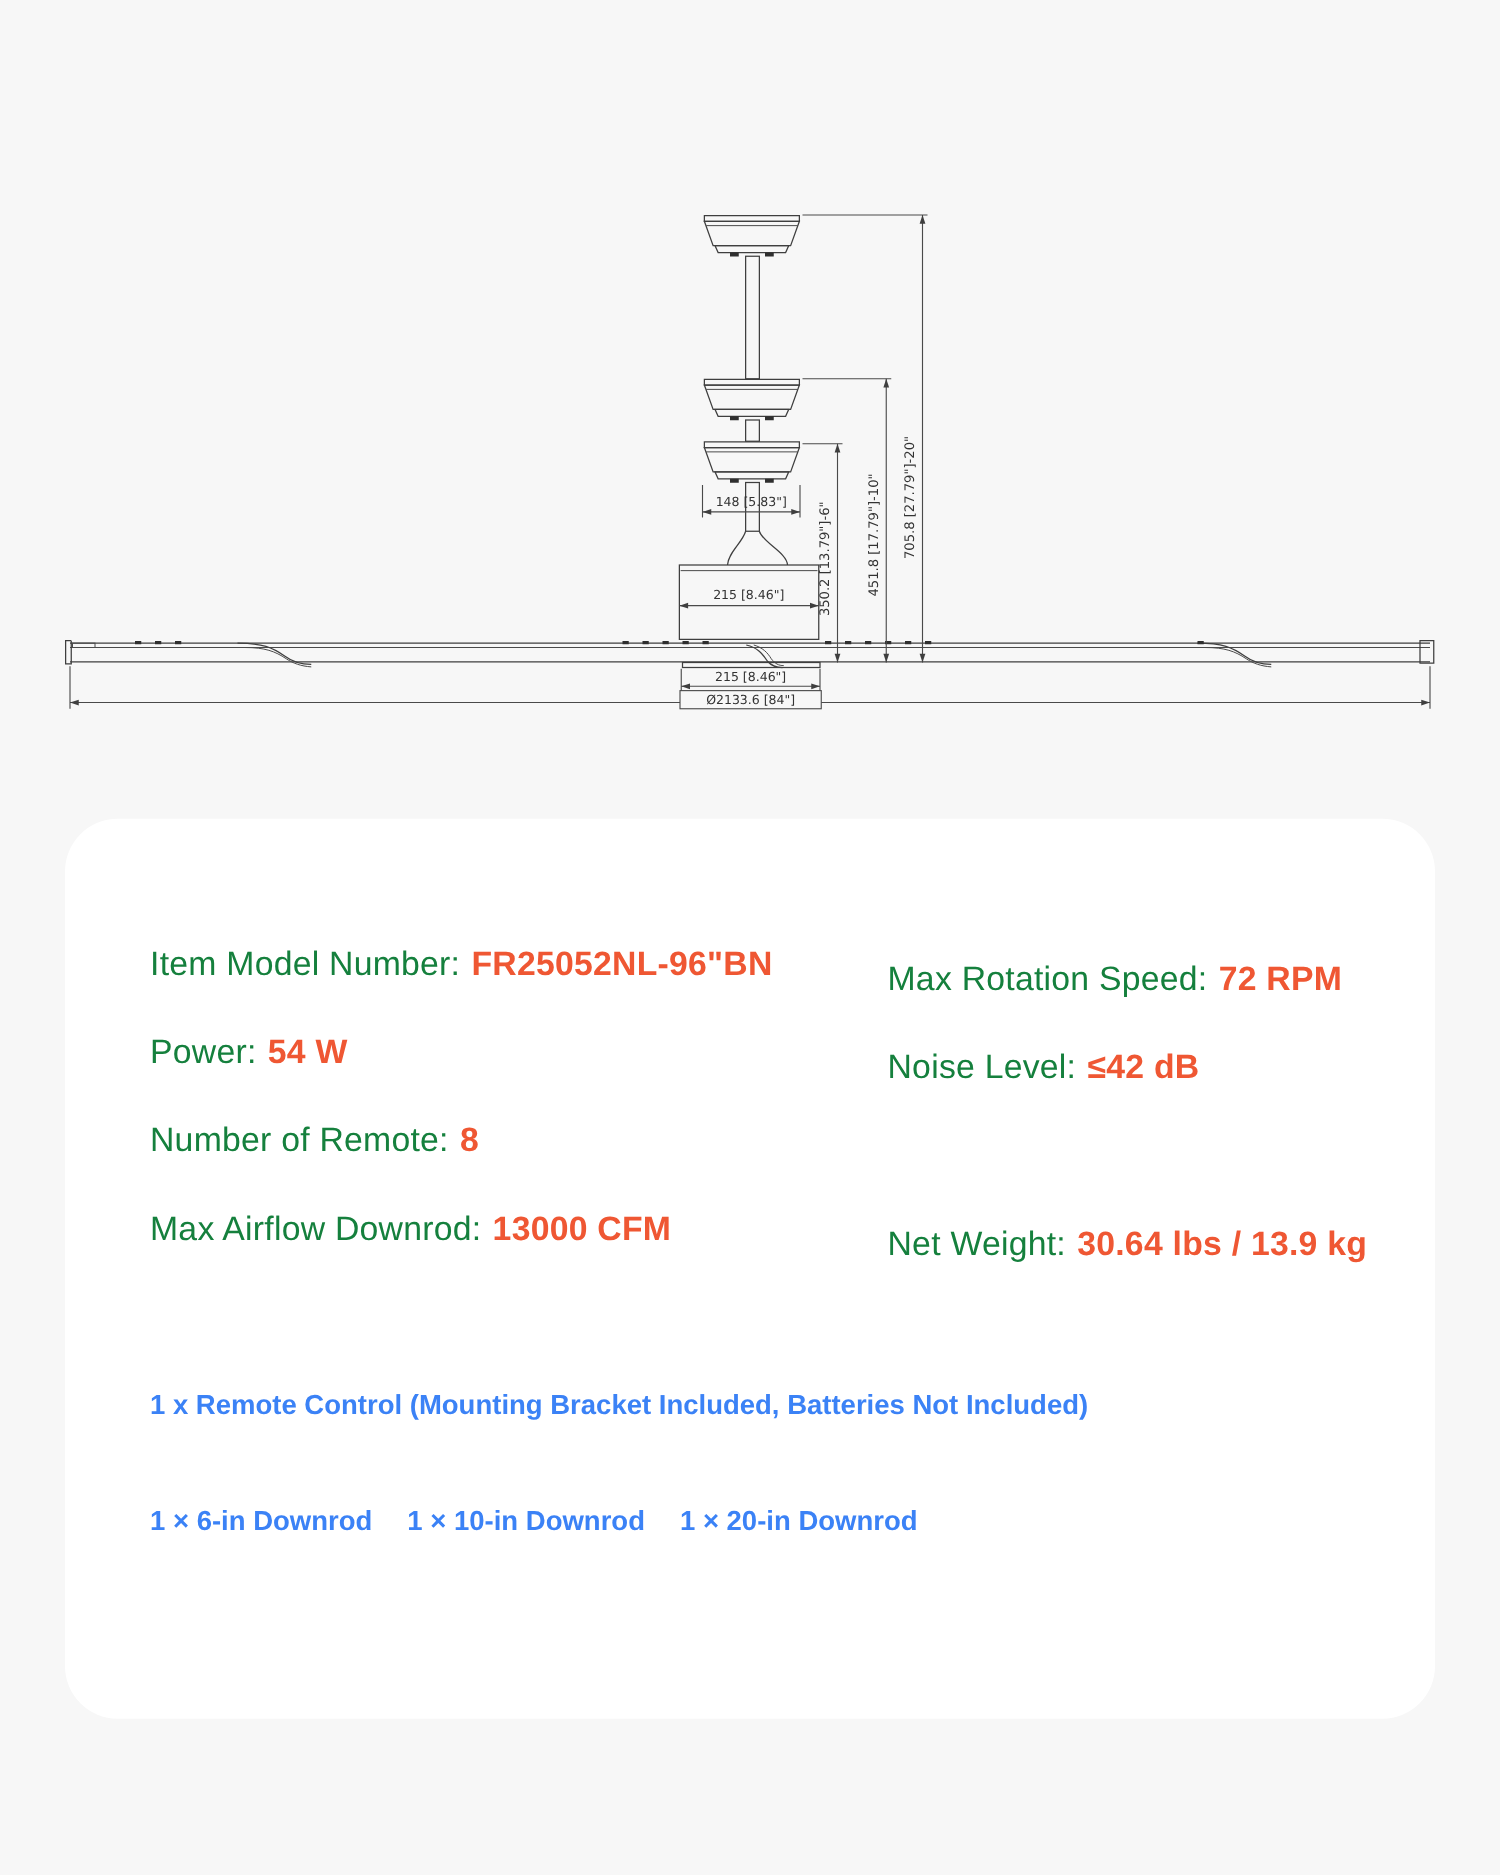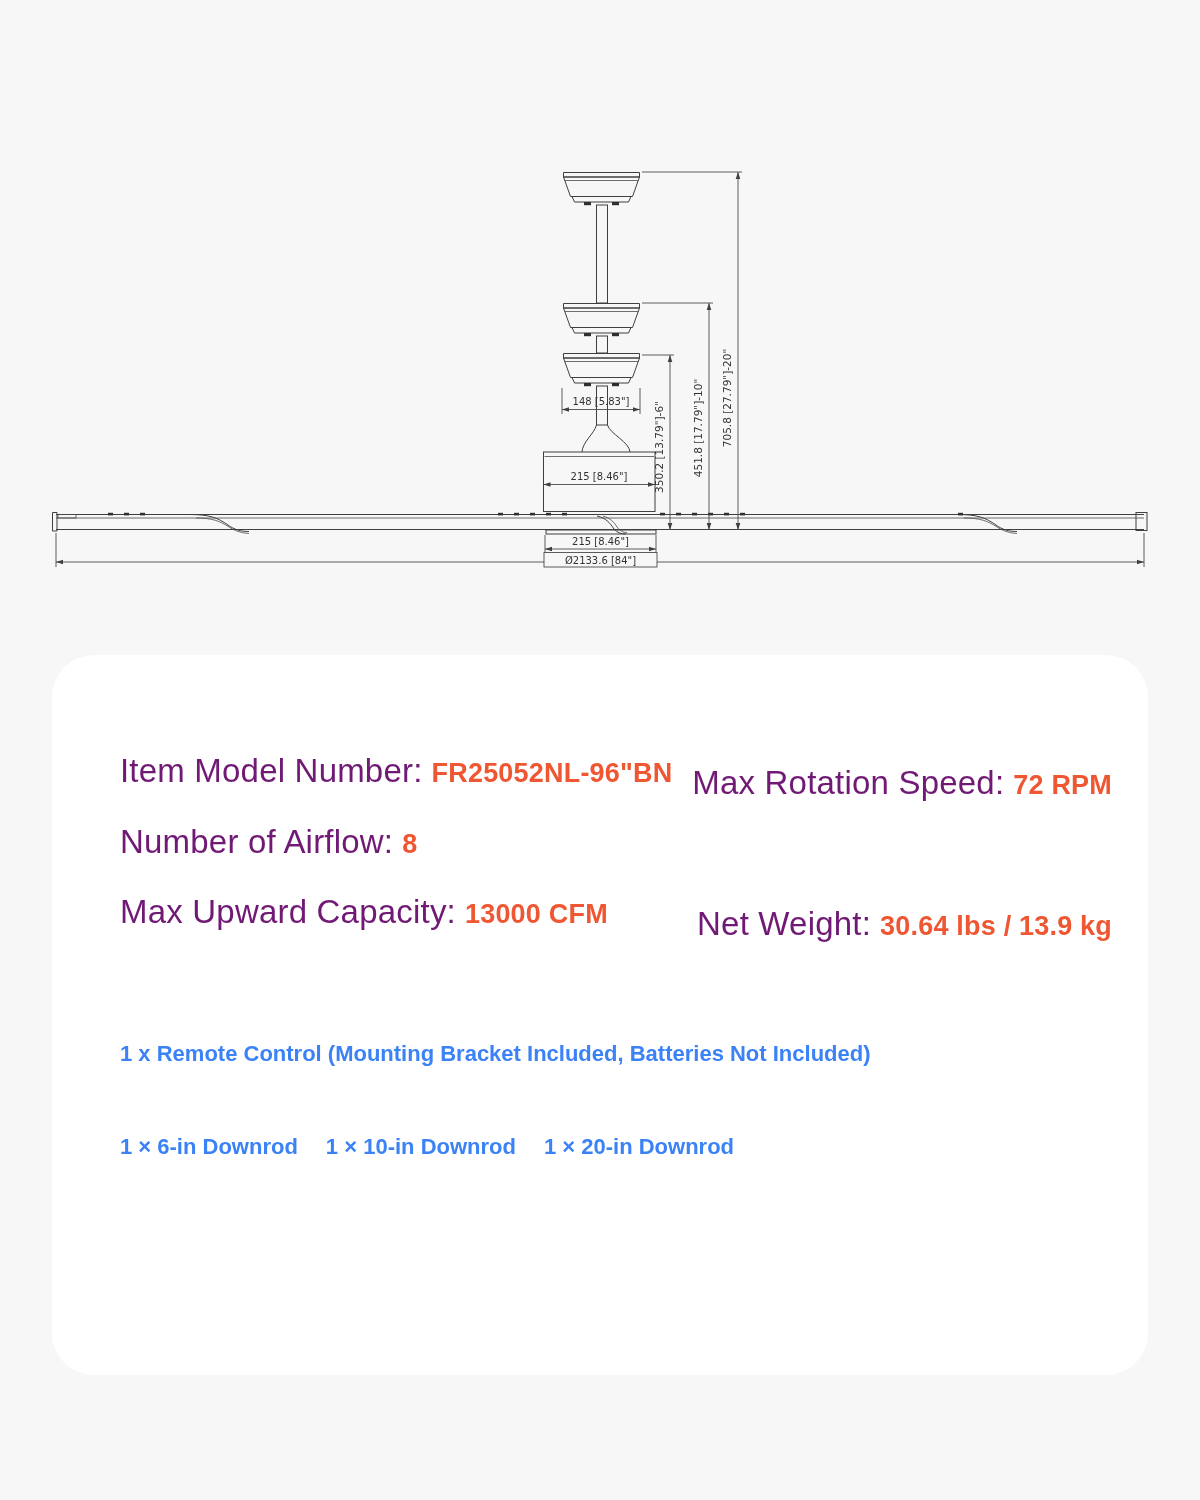--- a/index.html
+++ b/index.html
@@ -16,21 +16,21 @@
   .drawing text{font-family:"DejaVu Sans", sans-serif;font-size:10px;fill:#333;}
   .drawing text.vert{font-size:10.5px;}
 
   
   .spec-card{position:absolute;left:52px;top:655px;width:1096px;height:720px;
              background:#ffffff;border-radius:42px;}
   .spec-content{position:absolute;left:68px;top:81px;right:36px;}
   .spec-row{display:flex;align-items:center;height:70.6px;}
   .cell{width:590px;white-space:nowrap;}
   .cell.right{flex:1;margin-top:24px;}
-  .lbl{font-size:33px;color:#701a75;letter-spacing:0.2px;}
+  .lbl{font-size:27px;color:#15803d;letter-spacing:0.2px;}
   .val{font-size:27px;color:#ef5733;font-weight:bold;margin-left:9px;letter-spacing:0.2px;}
   .acc-line{font-size:22px;color:#3b82f6;font-weight:bold;white-space:nowrap;}
   .downrod-row{display:flex;gap:28px;align-items:flex-end;}
 </style>
 </head>
 <body>
 
 <div class="canvas">
 
   <svg class="drawing" width="1200" height="620" viewBox="0 0 1200 620">
@@ -171,30 +171,38 @@
 
       <div class="spec-row">
         <div class="cell">
           <span class="lbl">Item Model Number:</span><span class="val">FR25052NL-96"BN</span>
         </div>
         <div class="cell right">
           <span class="lbl">Max Rotation Speed:</span><span class="val">72 RPM</span>
         </div>
       </div>
 
-
-      <div class="spec-row">
-        <div class="cell">
-          <span class="lbl">Number of Airflow:</span><span class="val">8</span>
-        </div>
-      </div>
-
-      <div class="spec-row">
-        <div class="cell">
-          <span class="lbl">Max Upward Capacity:</span><span class="val">13000 CFM</span>
+      <div class="spec-row">
+        <div class="cell">
+          <span class="lbl">Power:</span><span class="val">54 W</span>
+        </div>
+        <div class="cell right">
+          <span class="lbl">Noise Level:</span><span class="val">≤42 dB</span>
+        </div>
+      </div>
+
+      <div class="spec-row">
+        <div class="cell">
+          <span class="lbl">Number of Remote:</span><span class="val">8</span>
+        </div>
+      </div>
+
+      <div class="spec-row">
+        <div class="cell">
+          <span class="lbl">Max Airflow Downrod:</span><span class="val">13000 CFM</span>
         </div>
         <div class="cell right">
           <span class="lbl">Net Weight:</span><span class="val">30.64 lbs / 13.9 kg</span>
         </div>
       </div>
 
       <div class="spec-row">
       </div>
 
 

